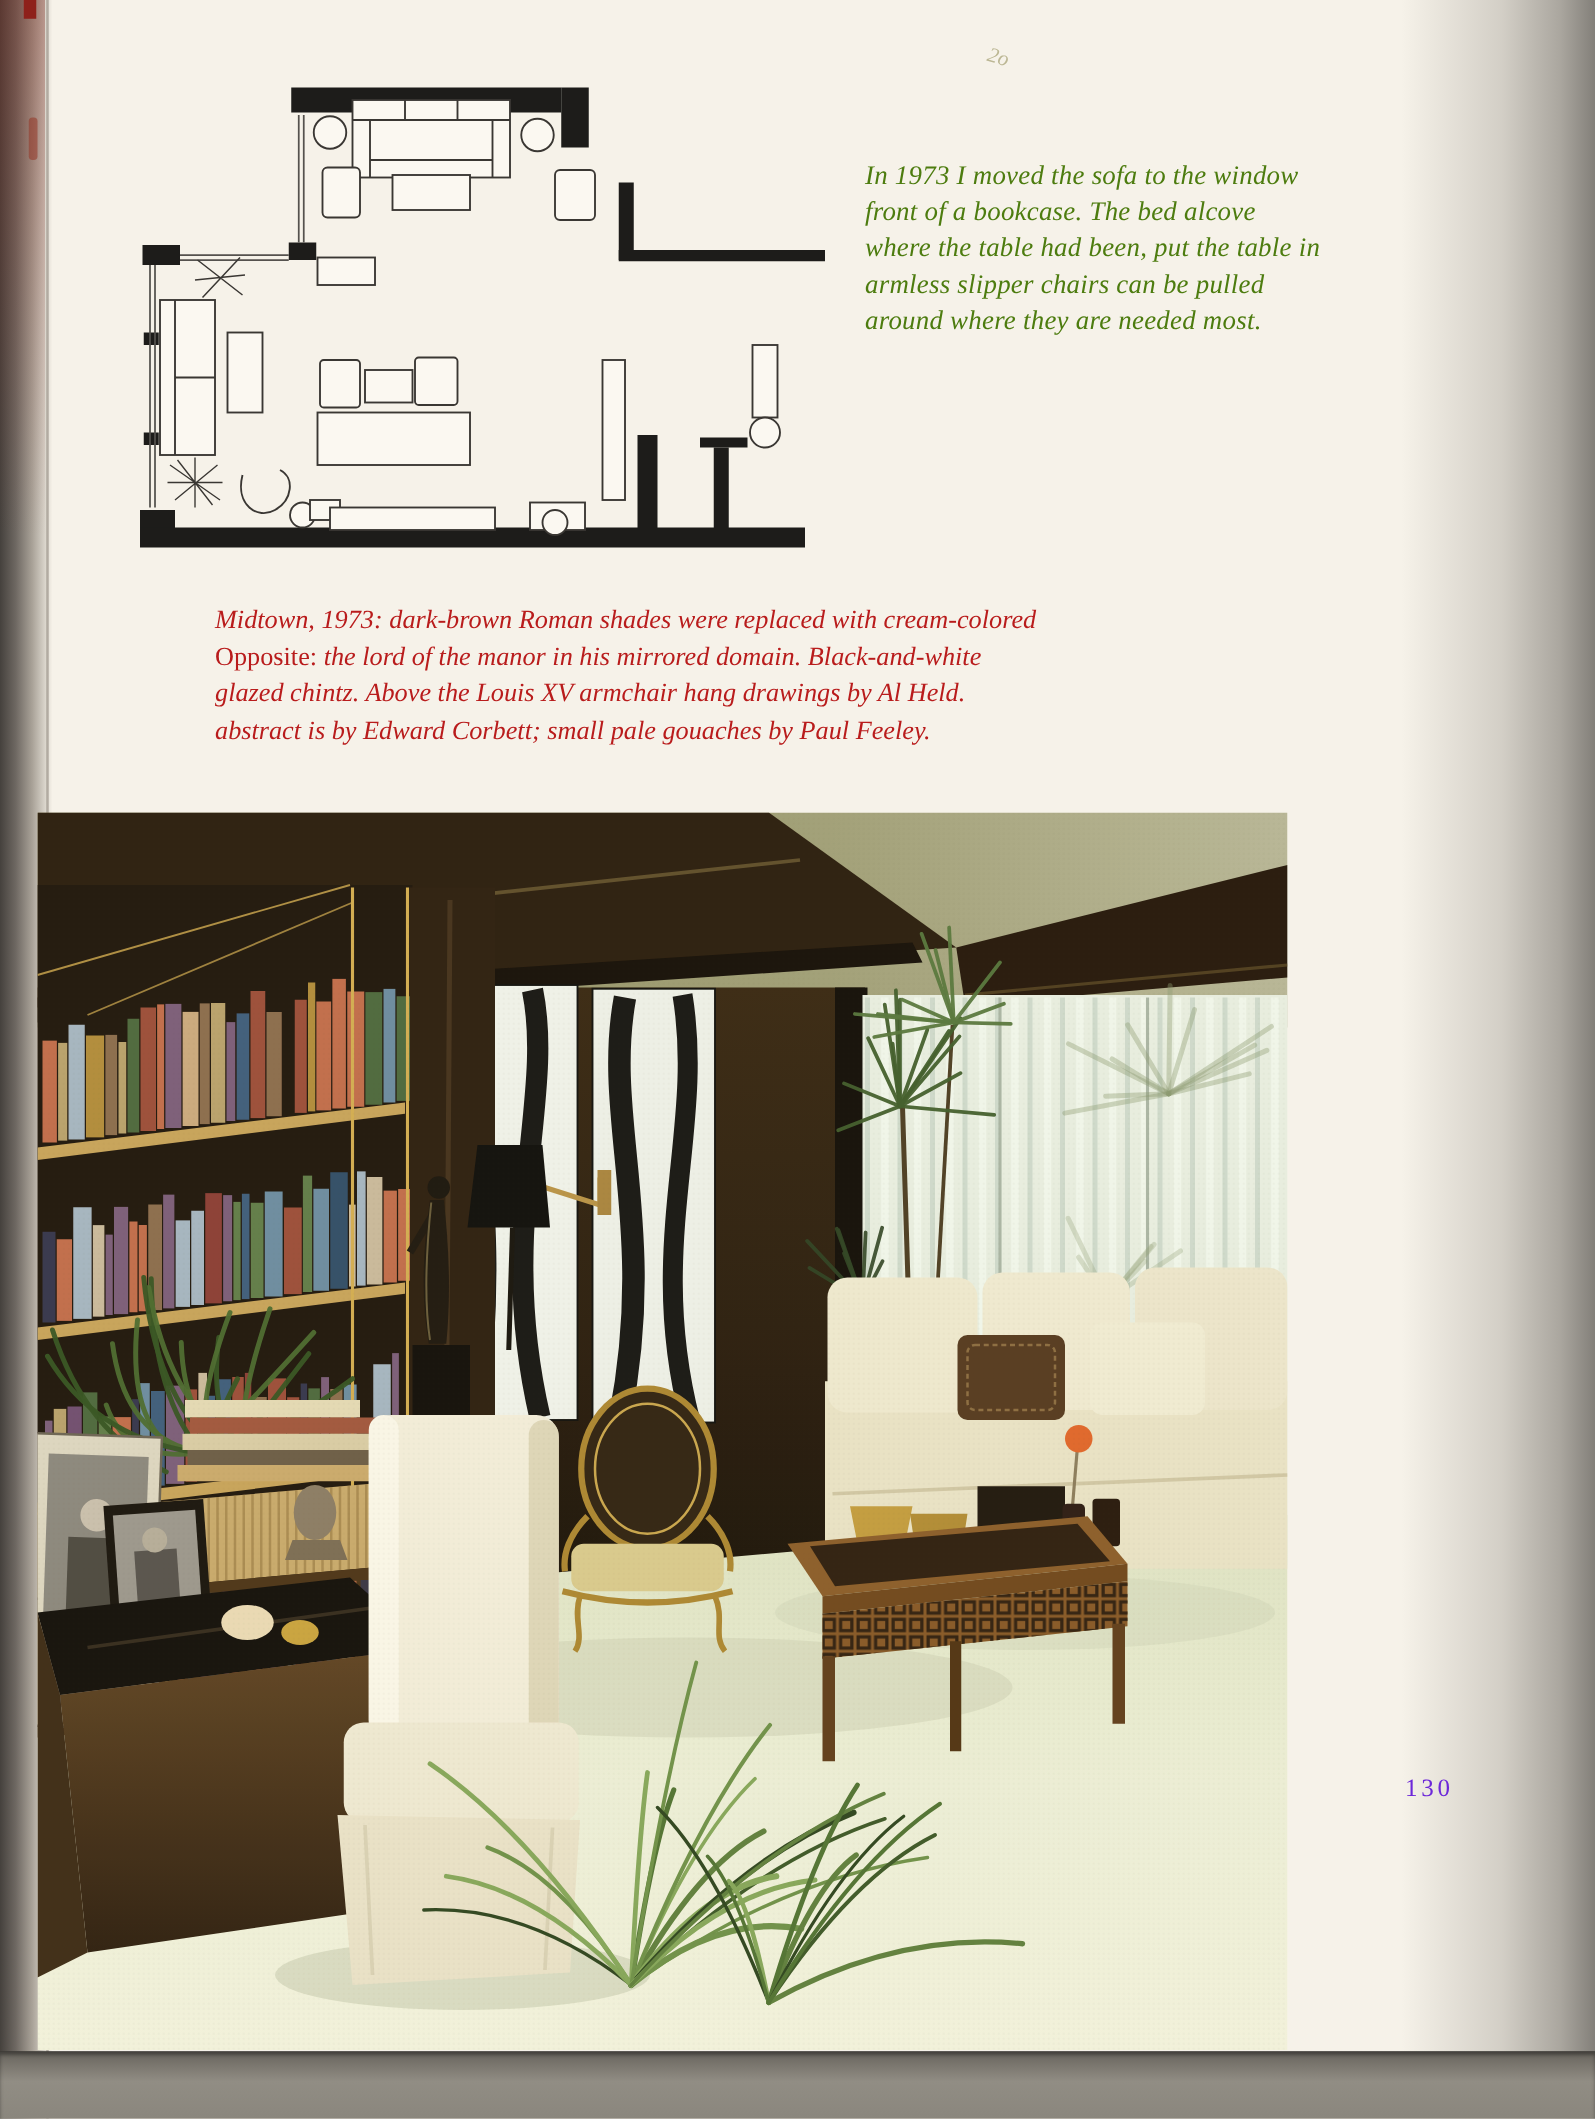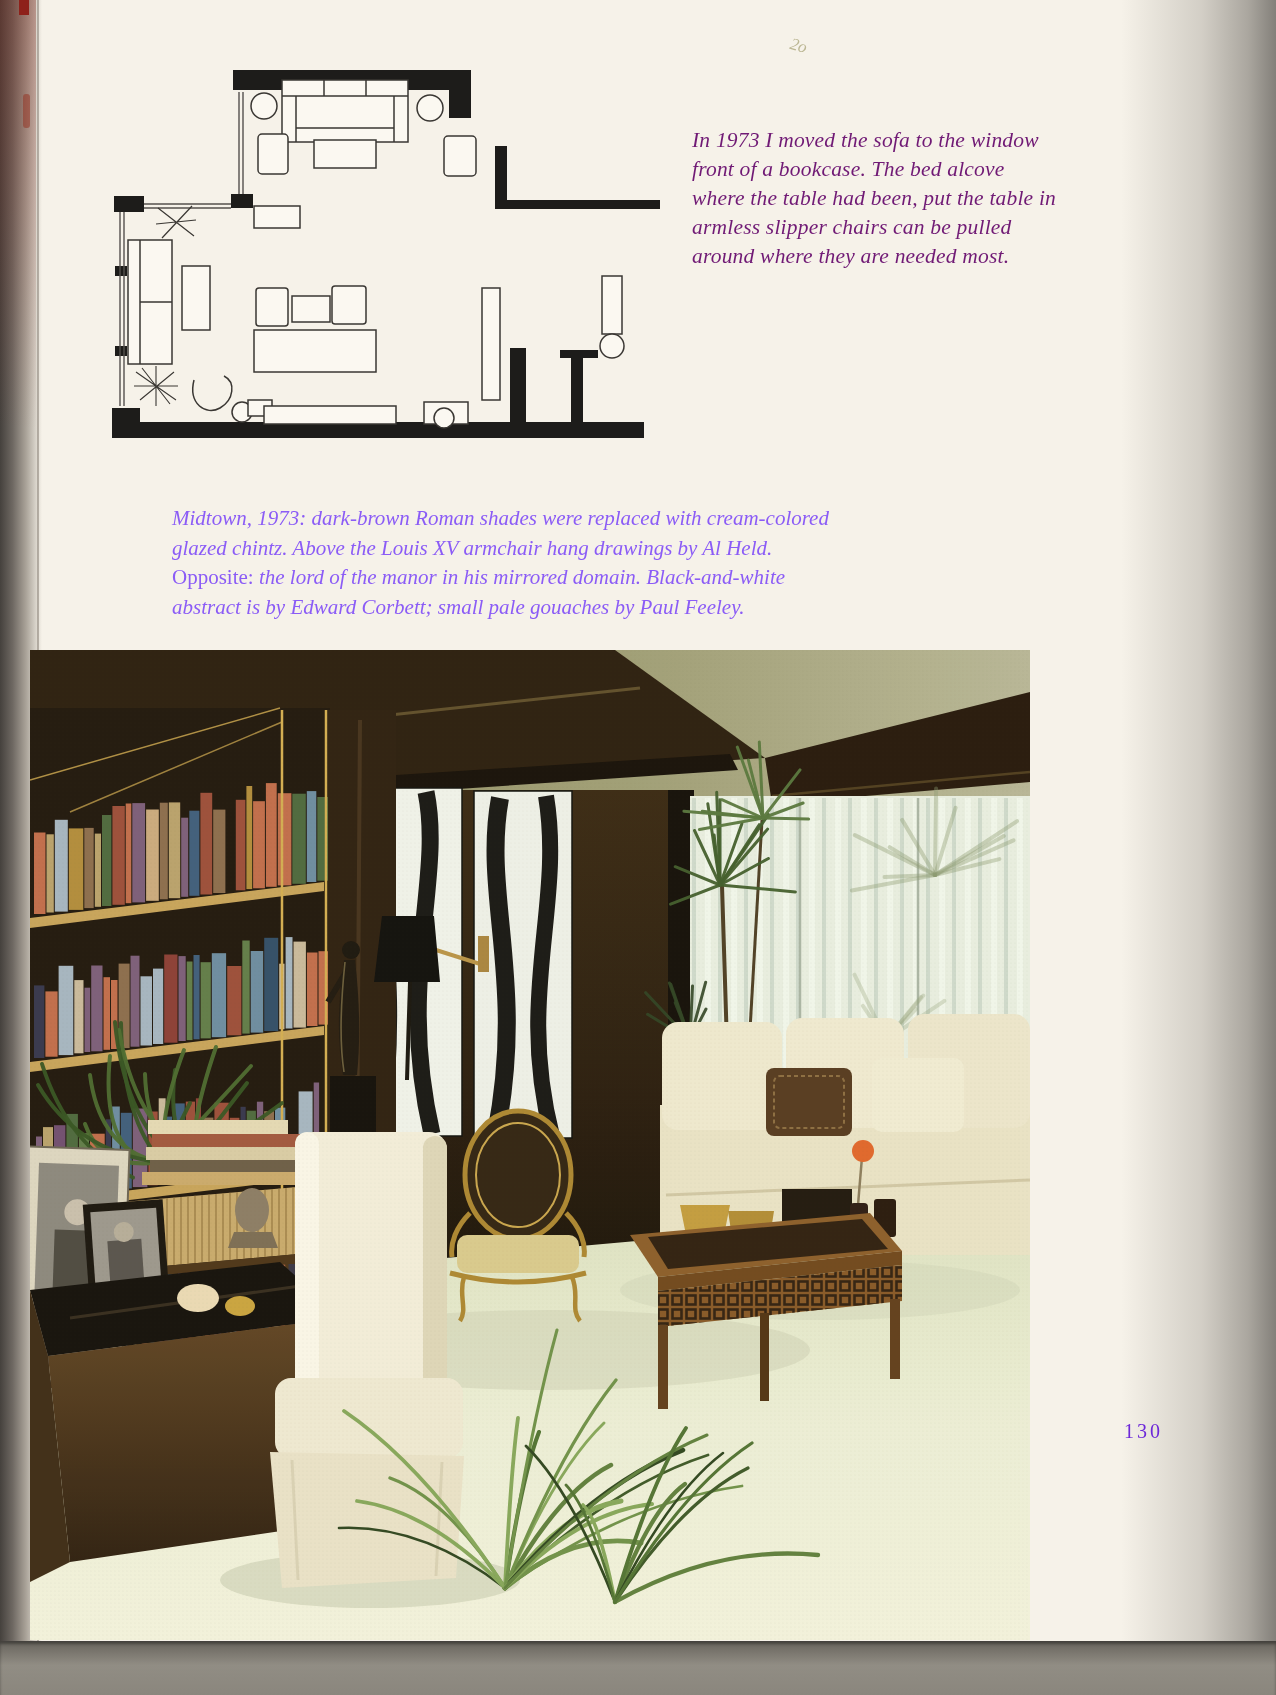--- a/index.html
+++ b/index.html
@@ -15,24 +15,24 @@
   .red-dash2{position:absolute;left:23px;top:94px;width:7px;height:34px;background:rgba(148,52,36,.55);border-radius:3px;}
   .edge-right{position:absolute;right:0;top:0;width:155px;height:100%;
     background:linear-gradient(to right,rgba(110,105,98,0) 0%,rgba(110,105,98,.26) 52%,rgba(88,84,78,.48) 82%,rgba(60,57,53,.62) 100%);}
   .band-bottom{position:absolute;left:0;bottom:0;width:100%;height:54px;
     background:linear-gradient(to bottom,#67635c,#918d84 45%,#8a867d);
     box-shadow:inset 0 3px 3px rgba(0,0,0,.35);}
   
   .plan{position:absolute;left:112px;top:50px;}
   
   .intro{position:absolute;left:692px;top:126px;width:410px;font-style:italic;
-    font-size:21.5px;line-height:29px;color:#701a75;letter-spacing:.2px;}
+    font-size:21.5px;line-height:29px;color:#4d7c0f;letter-spacing:.2px;}
   
-  .caption{position:absolute;left:172px;top:504px;width:740px;font-style:italic;
-    font-size:21px;line-height:29.5px;color:#8b5cf6;}
+  .caption{position:absolute;left:172px;top:481px;width:740px;font-style:italic;
+    font-size:21px;line-height:29.5px;color:#b91c1c;}
   .caption .roman{font-style:normal;}
   
   .pencil{position:absolute;left:790px;top:36px;font-size:17px;font-style:italic;
     color:#b2ad86;transform:rotate(16deg);opacity:.85;}
   
   .photo{position:absolute;left:30px;top:650px;width:1000px;height:990px;}
   
   .pagenum{position:absolute;left:1124px;top:1420px;font-size:20px;letter-spacing:3px;color:#6d28d9;}
 </style>
 </head>
@@ -109,22 +109,22 @@
   <div class="intro">
     <div>In 1973 I moved the sofa to the window</div>
     <div>front of a bookcase. The bed alcove</div>
     <div>where the table had been, put the table in</div>
     <div>armless slipper chairs can be pulled</div>
     <div>around where they are needed most.</div>
   </div>
 
   <div class="caption">
     <div><span class="roman"></span><span>Midtown, 1973: dark-brown Roman shades were replaced with cream-colored</span></div>
+    <div><span class="roman">Opposite:</span><span> the lord of the manor in his mirrored domain. Black-and-white</span></div>
     <div><span class="roman"></span><span>glazed chintz. Above the Louis XV armchair hang drawings by Al Held.</span></div>
-    <div><span class="roman">Opposite:</span><span> the lord of the manor in his mirrored domain. Black-and-white</span></div>
     <div><span class="roman"></span><span>abstract is by Edward Corbett; small pale gouaches by Paul Feeley.</span></div>
   </div>
 
   <svg class="photo" id="photo-svg" width="1000" height="990" viewBox="0 0 1000 990">
     <defs>
       <linearGradient id="ceilg" x1="0" y1="0" x2="1" y2="0">
         <stop offset="0" stop-color="#8a885c"></stop>
           <stop offset=".6" stop-color="#9e9c74"></stop>
           <stop offset="1" stop-color="#b7b596"></stop>
       </linearGradient>

